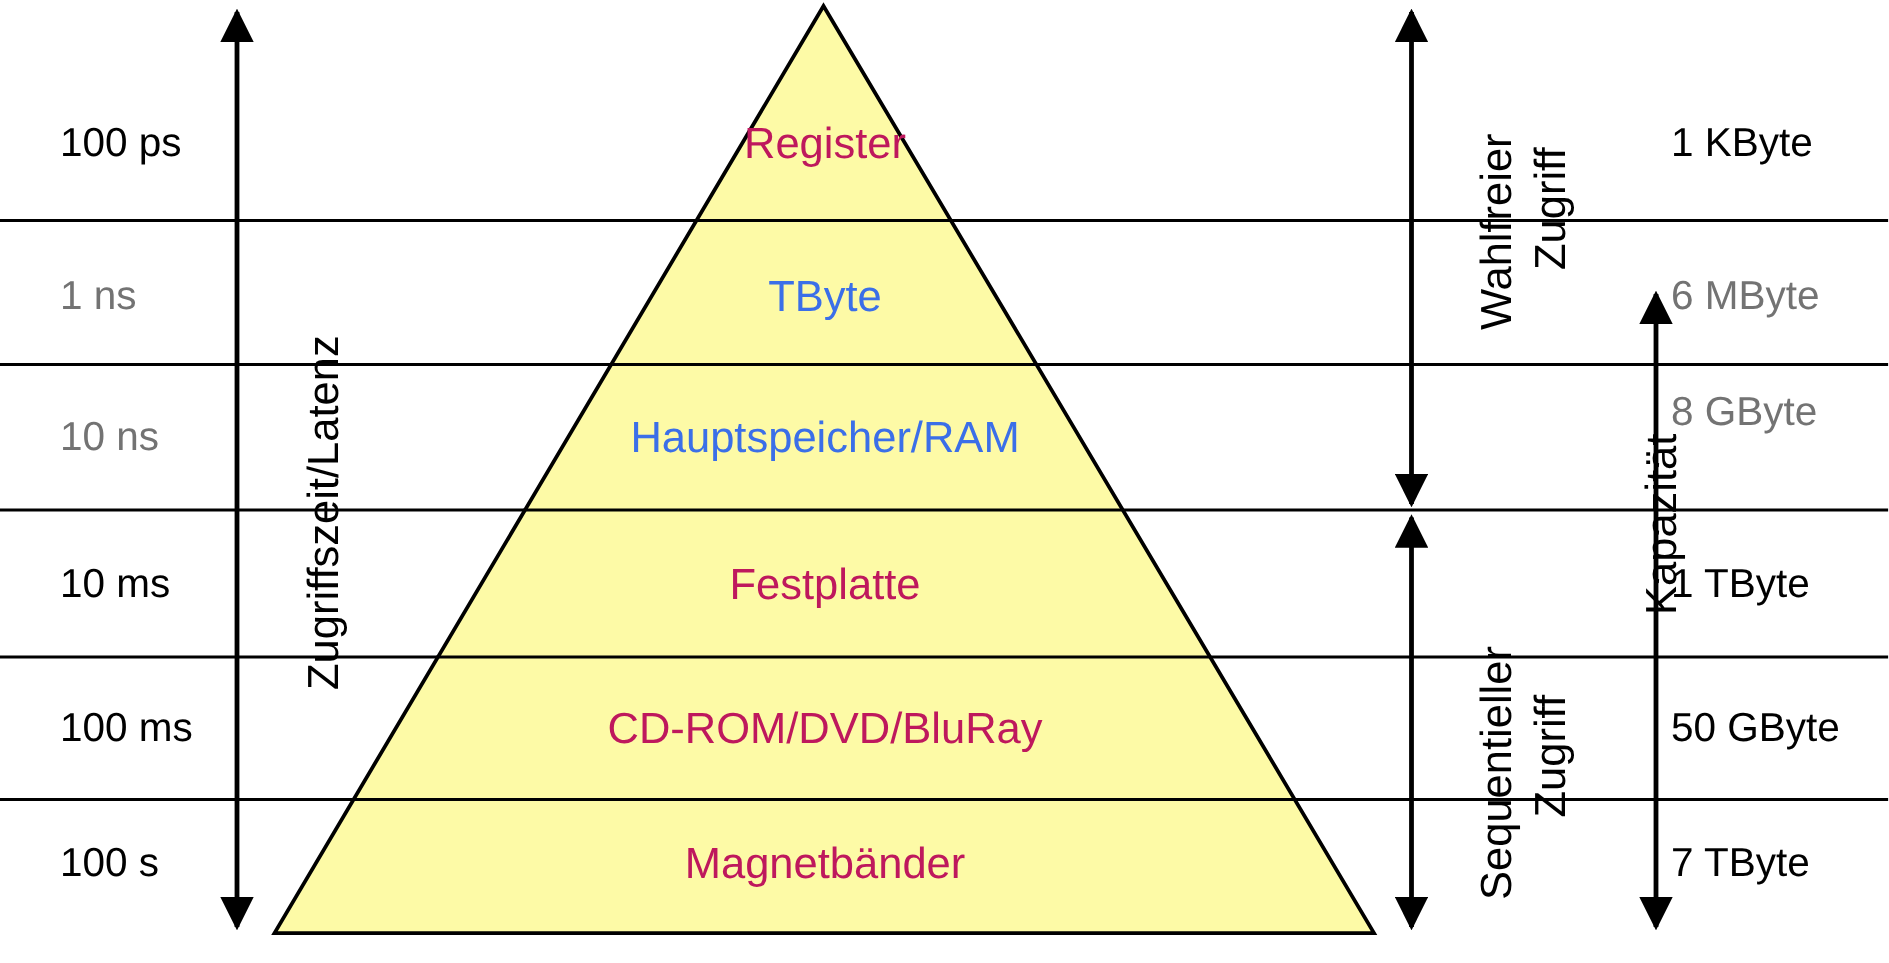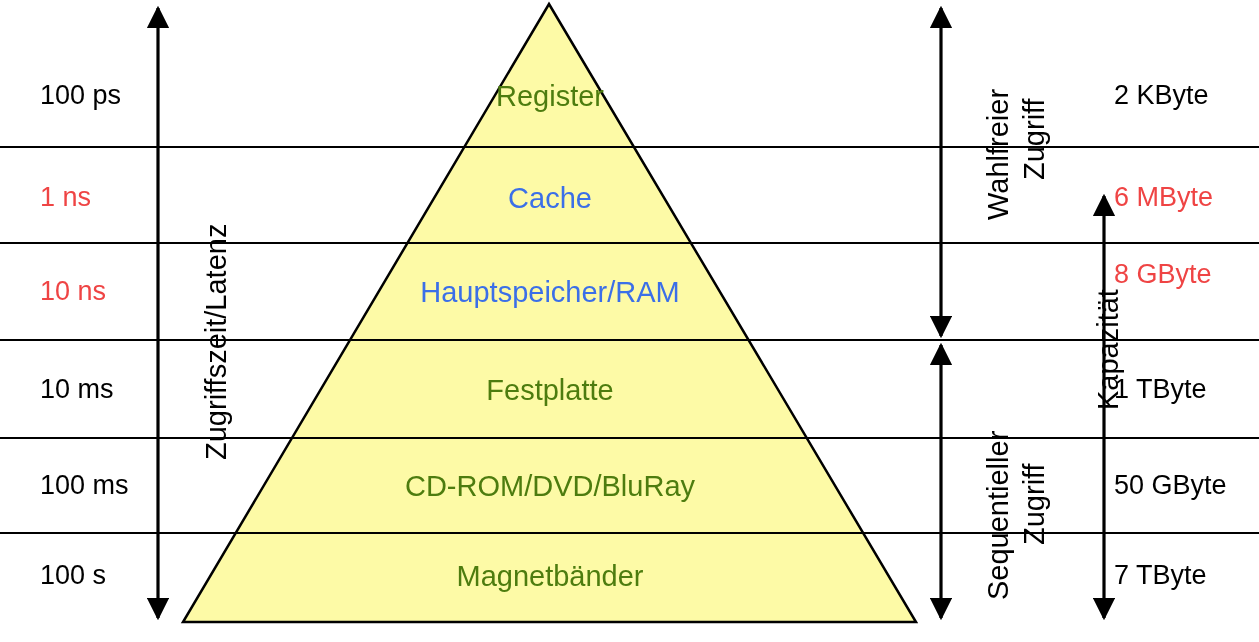--- a/index.html
+++ b/index.html
@@ -23,32 +23,32 @@
     height: 642px;
   }
   .lbl {
     position: absolute;
     font-family: "Liberation Sans", sans-serif;
     font-size: 27px;
     line-height: 1;
     color: #000000;
     white-space: nowrap;
   }
-  .lbl.blue { color: #ef4444; }
+  .lbl.blue { color: #737373; }
 
   .left-val  { left: 40px; text-align: left; }
   .right-val { left: 1114px; text-align: left; }
 
   .tier {
     position: absolute;
     width: 100%;
     text-align: center;
     font-family: "Liberation Sans", sans-serif;
     font-size: 29px;
-    color: #4d7c0f;
+    color: #be185d;
     white-space: nowrap;
   }
   .tier.blue { color: #3b6fe8; }
   .tier-wrap {
     position: absolute;
     left: 185px;
     width: 730px;
   }
 
   .vlabel {
@@ -100,32 +100,32 @@
     <line x1="941" y1="345" x2="941" y2="618" stroke="#000000" stroke-width="3.2" marker-start="url(#arrHead)" marker-end="url(#arrHead)"></line>
   </svg>
 
   <div class="lbl left-val" style="top:82px">100 ps</div>
   <div class="lbl left-val blue" style="top:184px">1 ns</div>
   <div class="lbl left-val blue" style="top:278px">10 ns</div>
   <div class="lbl left-val" style="top:376px">10 ms</div>
   <div class="lbl left-val" style="top:472px">100 ms</div>
   <div class="lbl left-val" style="top:562px">100 s</div>
 
-  <div class="lbl right-val" style="top:82px">2 KByte</div>
+  <div class="lbl right-val" style="top:82px">1 KByte</div>
   <div class="lbl right-val blue" style="top:184px">6 MByte</div>
   <div class="lbl right-val blue" style="top:261px">8 GByte</div>
   <div class="lbl right-val" style="top:376px">1 TByte</div>
   <div class="lbl right-val" style="top:472px">50 GByte</div>
   <div class="lbl right-val" style="top:562px">7 TByte</div>
 
   <div class="tier-wrap" style="top:80px">
     <div class="tier">Register</div>
   </div>
   <div class="tier-wrap" style="top:182px">
-    <div class="tier blue">Cache</div>
+    <div class="tier blue">TByte</div>
   </div>
   <div class="tier-wrap" style="top:276px">
     <div class="tier blue">Hauptspeicher/RAM</div>
   </div>
   <div class="tier-wrap" style="top:374px">
     <div class="tier">Festplatte</div>
   </div>
   <div class="tier-wrap" style="top:470px">
     <div class="tier">CD-ROM/DVD/BluRay</div>
   </div>

